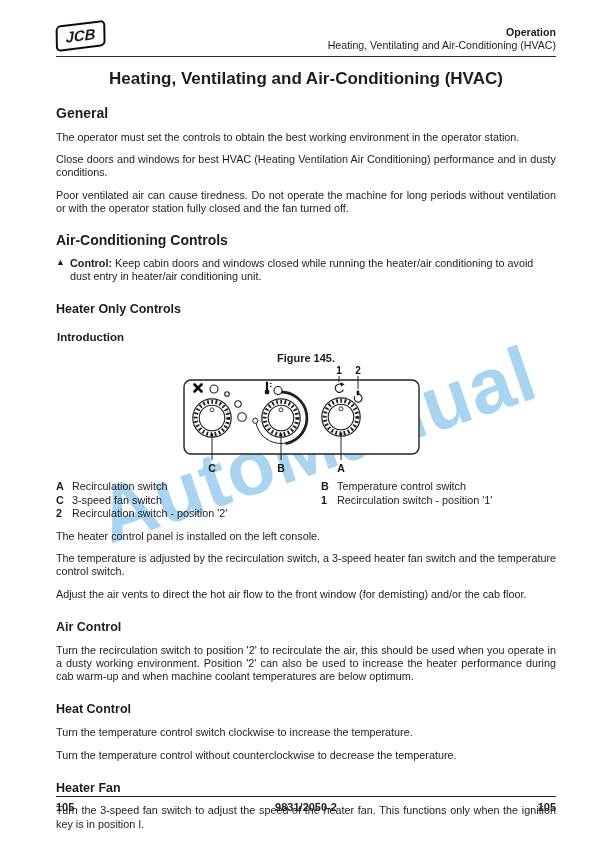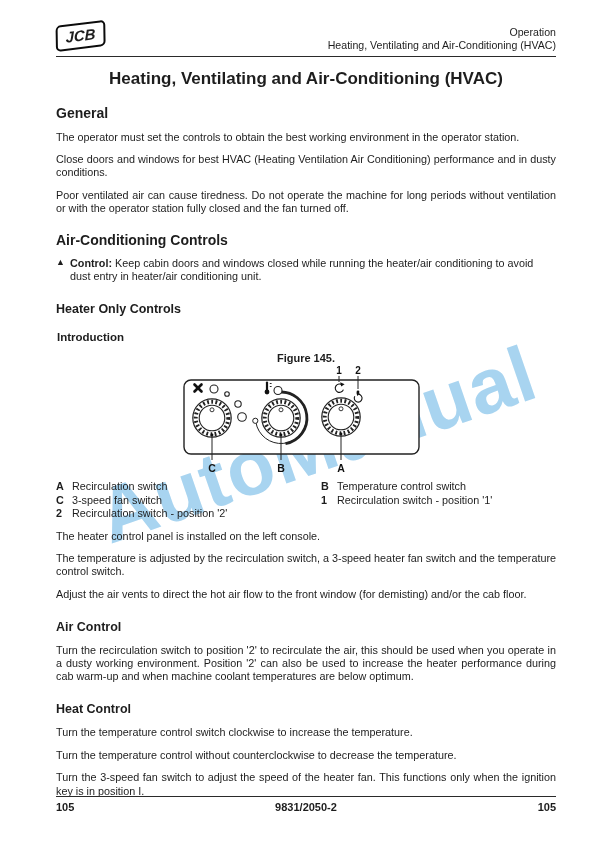--- a/index.html
+++ b/index.html
@@ -14,21 +14,21 @@
     user-select:none;pointer-events:none;
   }
   .content{position:absolute;left:56px;right:56px;top:0;z-index:1;}
   .hdr{display:flex;justify-content:space-between;align-items:flex-end;margin-top:26px;}
   .logo{
     display:inline-block;transform:rotate(-7deg) skewX(-6deg);transform-origin:left bottom;
     border:2.5px solid #0b0b0b;border-radius:5px;padding:2px 8px 3px;
     font-size:15px;font-weight:bold;font-style:italic;background:#fff;
   }
   .hdr-right{text-align:right;font-size:10.6px;line-height:13px;}
-  .hdr-right .op{font-weight:normal;}
+  .hdr-right .op{font-weight:bold;}
   .rule{border:none;border-top:1.4px solid #2a2a2a;margin:4px 0 0;}
   h1.title{font-size:17px;text-align:center;margin:12px 0 0;font-weight:bold;}
   h2.sec{font-size:14px;margin:16px 0 0;font-weight:bold;}
   h3.sub{font-size:12.5px;margin:19px 0 0;font-weight:bold;}
   h4.minor{font-size:11.5px;margin:15px 1px 0;font-weight:bold;}
   p.body{font-size:10.8px;line-height:13.2px;margin:9.5px 0 0;text-align:justify;}
   .notice{position:relative;font-size:10.8px;line-height:13.2px;margin:9.5px 0 0;padding-left:14px;}
   .notice .tri{position:absolute;left:0;top:-1px;font-size:9px;}
   .notice b{font-weight:bold;}
   .figcap{font-size:11px;font-weight:bold;text-align:center;margin:9px 0 0;}
@@ -194,20 +194,21 @@
     <p class="body">The temperature is adjusted by the recirculation switch, a 3-speed heater fan switch and the temperature control switch.</p>
     <p class="body">Adjust the air vents to direct the hot air flow to the front window (for demisting) and/or the cab floor.</p>
 
     <h3 class="sub">Air Control</h3>
     <p class="body">Turn the recirculation switch to position '2' to recirculate the air, this should be used when you operate in a dusty working environment. Position '2' can also be used to increase the heater performance during cab warm-up and when machine coolant temperatures are below optimum.</p>
 
     <h3 class="sub">Heat Control</h3>
     <p class="body">Turn the temperature control switch clockwise to increase the temperature.</p>
     <p class="body">Turn the temperature control without counterclockwise to decrease the temperature.</p>
 
+    <h3 class="sub">Heater Fan</h3>
     <p class="body">Turn the 3-speed fan switch to adjust the speed of the heater fan. This functions only when the ignition key is in position I.</p>
 
   </div>
 
   <div class="footer">
     <span>105</span>
     <span class="c">9831/2050-2</span>
     <span>105</span>
   </div>
 

